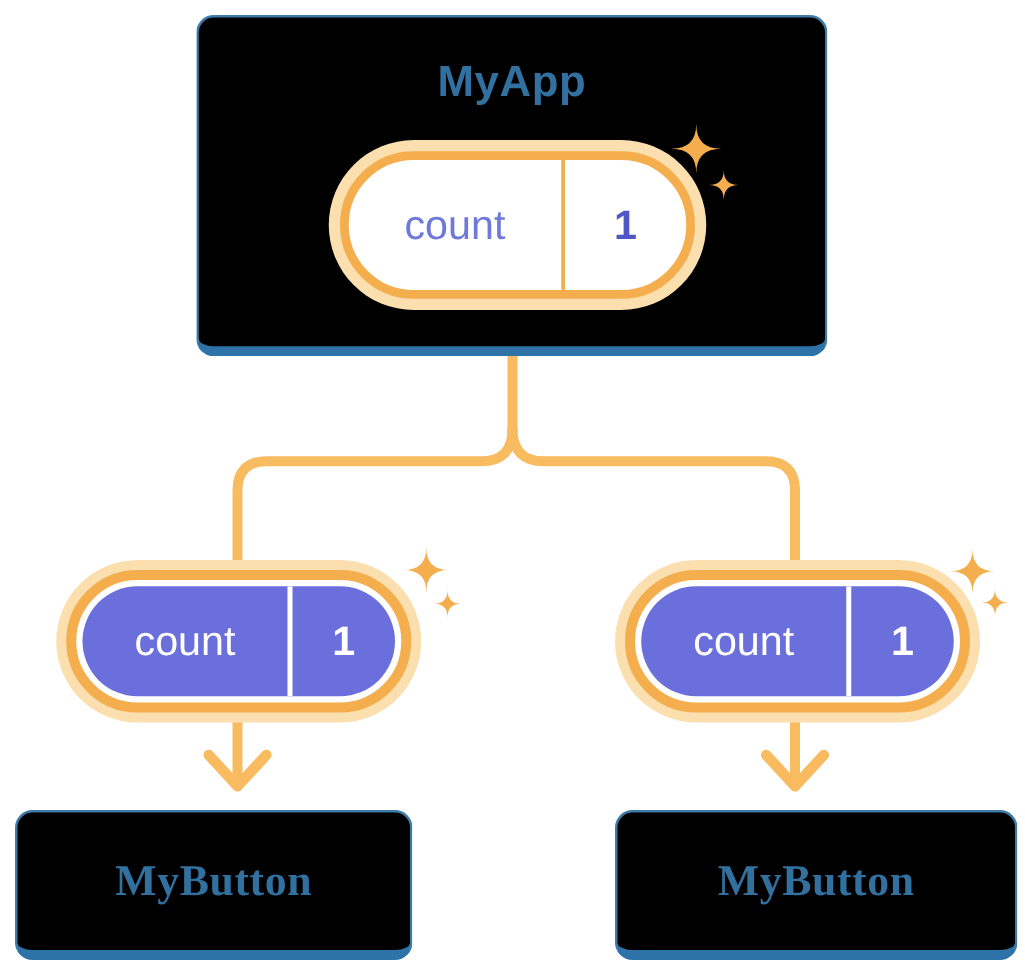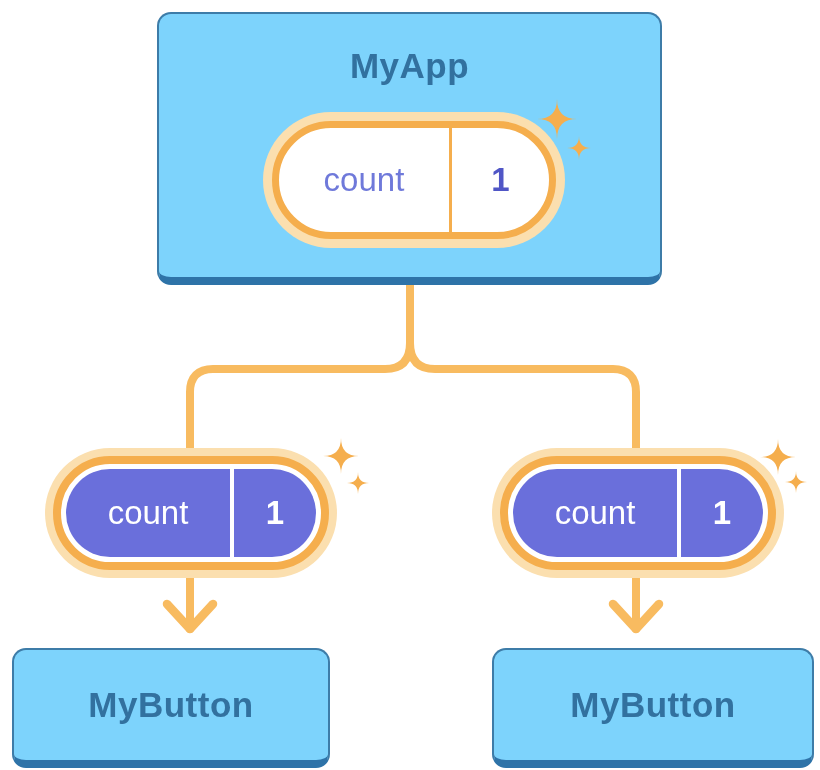--- a/index.html
+++ b/index.html
@@ -23,32 +23,32 @@
   }
   svg.layer{position:absolute;left:0;top:0;width:820px;height:770px;}
   .lines-layer{z-index:1;}
   .sparkle-layer{z-index:4;pointer-events:none;}
   .line{stroke:var(--orange-line);fill:none;stroke-width:8;stroke-linecap:round;stroke-linejoin:round;}
   .arrow-head{stroke-width:8.5;}
   .sparkle{fill:var(--pill-ring);}
 
   .card{
     position:absolute;z-index:2;box-sizing:border-box;
-    background:#7dd3fc;
+    background:#000000;
     border:2px solid var(--card-border);
     border-bottom:8px solid var(--card-bottom);
     border-radius:14px;
   }
   .root-card{left:157px;top:12px;width:505px;height:273px;text-align:center;}
   .root-card .card-title{margin-top:32px;}
   .card-title{
     color:var(--title-text);
     font-size:35px;font-weight:600;letter-spacing:.5px;
   }
-  .child-card{display:flex;align-items:center;justify-content:center;}
+  .child-card{display:flex;align-items:center;justify-content:center;font-family:Liberation Serif, serif;}
   .child-card-left{left:12px;top:648px;width:318px;height:120px;}
   .child-card-right{left:492px;top:648px;width:322px;height:120px;}
 
   .pill{
     position:absolute;z-index:3;box-sizing:border-box;
     background:var(--pill-halo);
     border-radius:999px;
     text-align:center;
   }
   .pill-root{left:263px;top:112px;width:302px;height:136px;padding:9px;}

